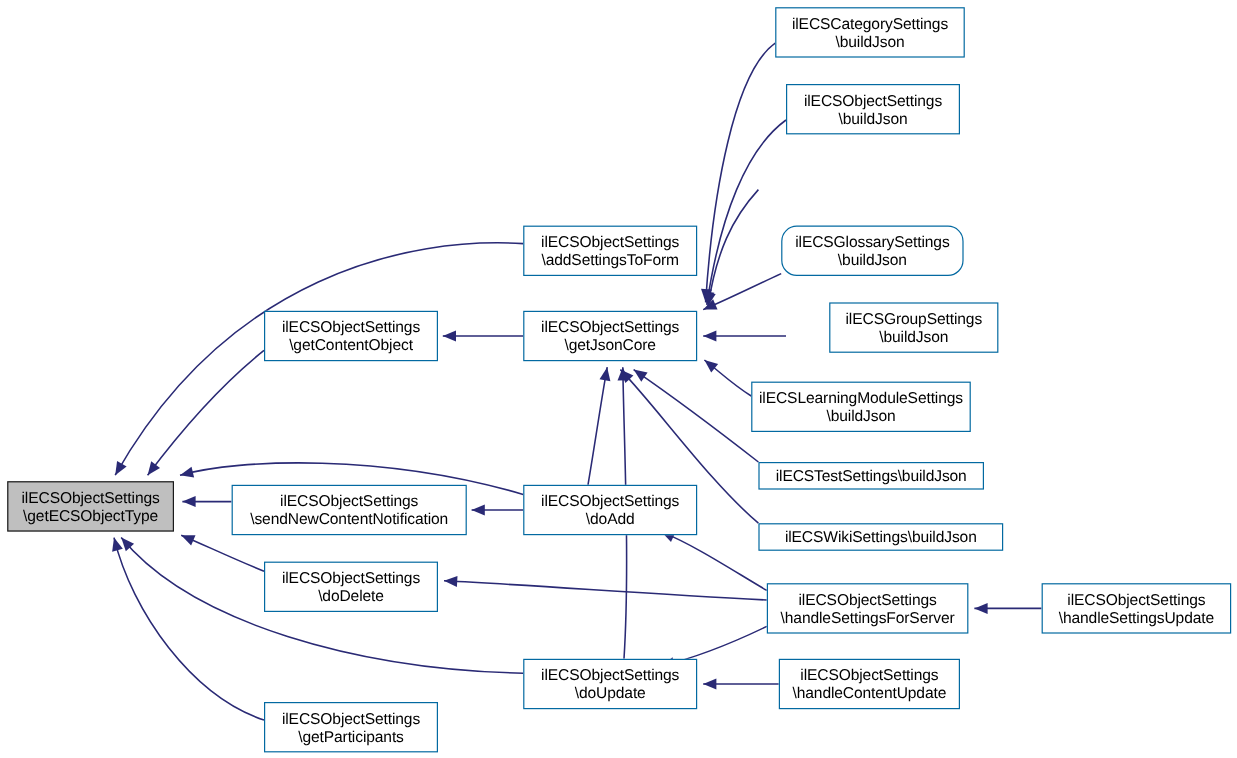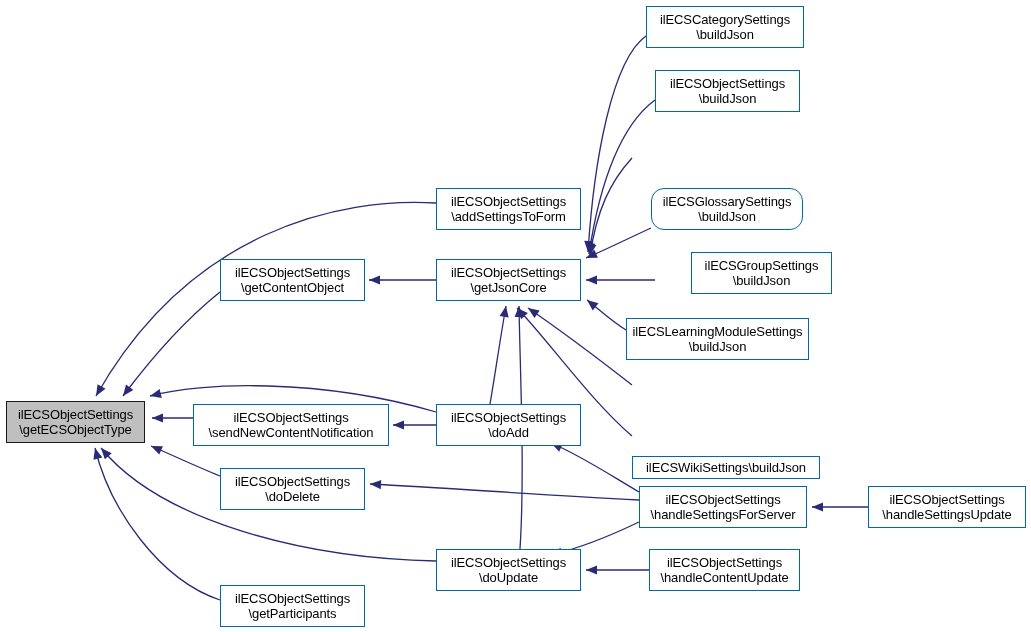--- a/index.html
+++ b/index.html
@@ -172,20 +172,21 @@
     <div class="node" style="left: 646px; top: 6px; width: 158px; height: 42px;"><span class="node-label">ilECSCategorySettings
 \buildJson</span></div>
     <div class="node" style="left: 655px; top: 70px; width: 145px; height: 42px;"><span class="node-label">ilECSObjectSettings
 \buildJson</span></div>
     <div class="node" style="left: 651px; top: 188px; width: 152px; height: 42px; border-radius: 13px;"><span class="node-label">ilECSGlossarySettings
 \buildJson</span></div>
     <div class="node" style="left: 655px; top: 252px; width: 141px; height: 42px; margin-left: 36px;"><span class="node-label">ilECSGroupSettings
 \buildJson</span></div>
     <div class="node" style="left: 626px; top: 318px; width: 183px; height: 42px;"><span class="node-label">ilECSLearningModuleSettings
 \buildJson</span></div>
-    <div class="node" style="left: 632px; top: 456px; width: 188px; height: 23px;"><span class="node-label">ilECSWikiSettings\buildJson</span></div>
+    <div class="node" style="left: 632px; top: 385px; width: 188px; height: 23px;"><span class="node-label">ilECSTestSettings\buildJson</span></div>
+    <div class="node" style="left: 632px; top: 436px; width: 204px; height: 23px;"><span class="node-label">ilECSWikiSettings\buildJson</span></div>
     <div class="node" style="left: 639px; top: 486px; width: 168px; height: 42px;"><span class="node-label">ilECSObjectSettings
 \handleSettingsForServer</span></div>
     <div class="node" style="left: 868px; top: 486px; width: 158px; height: 42px;"><span class="node-label">ilECSObjectSettings
 \handleSettingsUpdate</span></div>
     <div class="node" style="left: 649px; top: 549px; width: 151px; height: 42px;"><span class="node-label">ilECSObjectSettings
 \handleContentUpdate</span></div>
   </div>
 
 </body></html>

